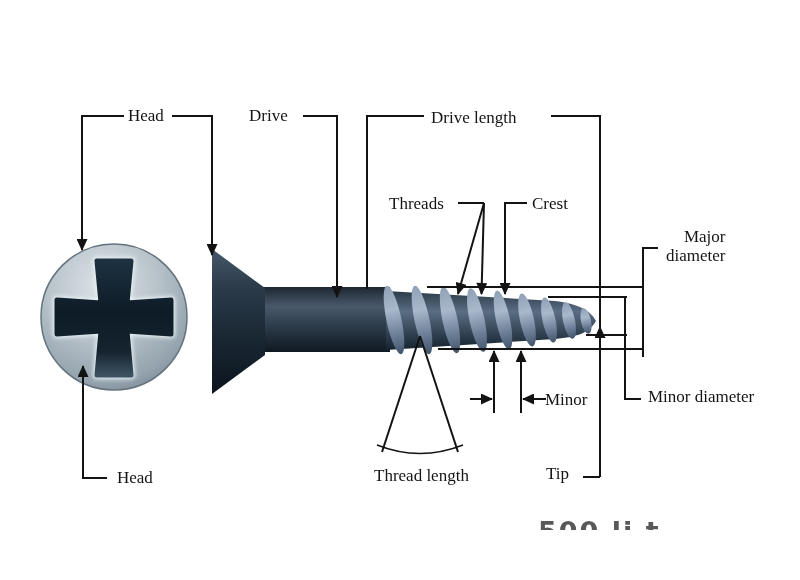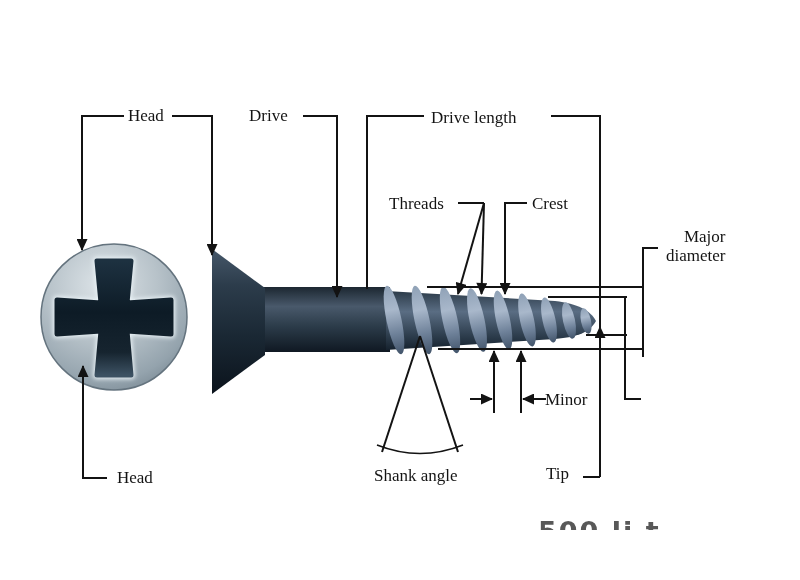--- a/index.html
+++ b/index.html
@@ -130,19 +130,20 @@
 
   <div class="lbl" style="left:128px;top:106px">Head</div>
   <div class="lbl" style="left:249px;top:106px">Drive</div>
   <div class="lbl" style="left:431px;top:108px">Drive length</div>
   <div class="lbl" style="left:389px;top:194px">Threads</div>
   <div class="lbl" style="left:532px;top:194px">Crest</div>
   <div class="lbl" style="left:666px;top:227px">
     <div>Major</div>
     <div>diameter</div>
   </div>
+  <div class="lbl" style="left:648px;top:387px">Minor diameter</div>
   <div class="lbl" style="left:545px;top:390px">Minor</div>
   <div class="lbl" style="left:546px;top:464px">Tip</div>
-  <div class="lbl" style="left:374px;top:466px">Shank angle</div>
+  <div class="lbl" style="left:374px;top:466px">Thread length</div>
   <div class="lbl" style="left:117px;top:468px">Head</div>
 
   <div class="wm">500 li t</div>
 </div>
 
 </body></html>

